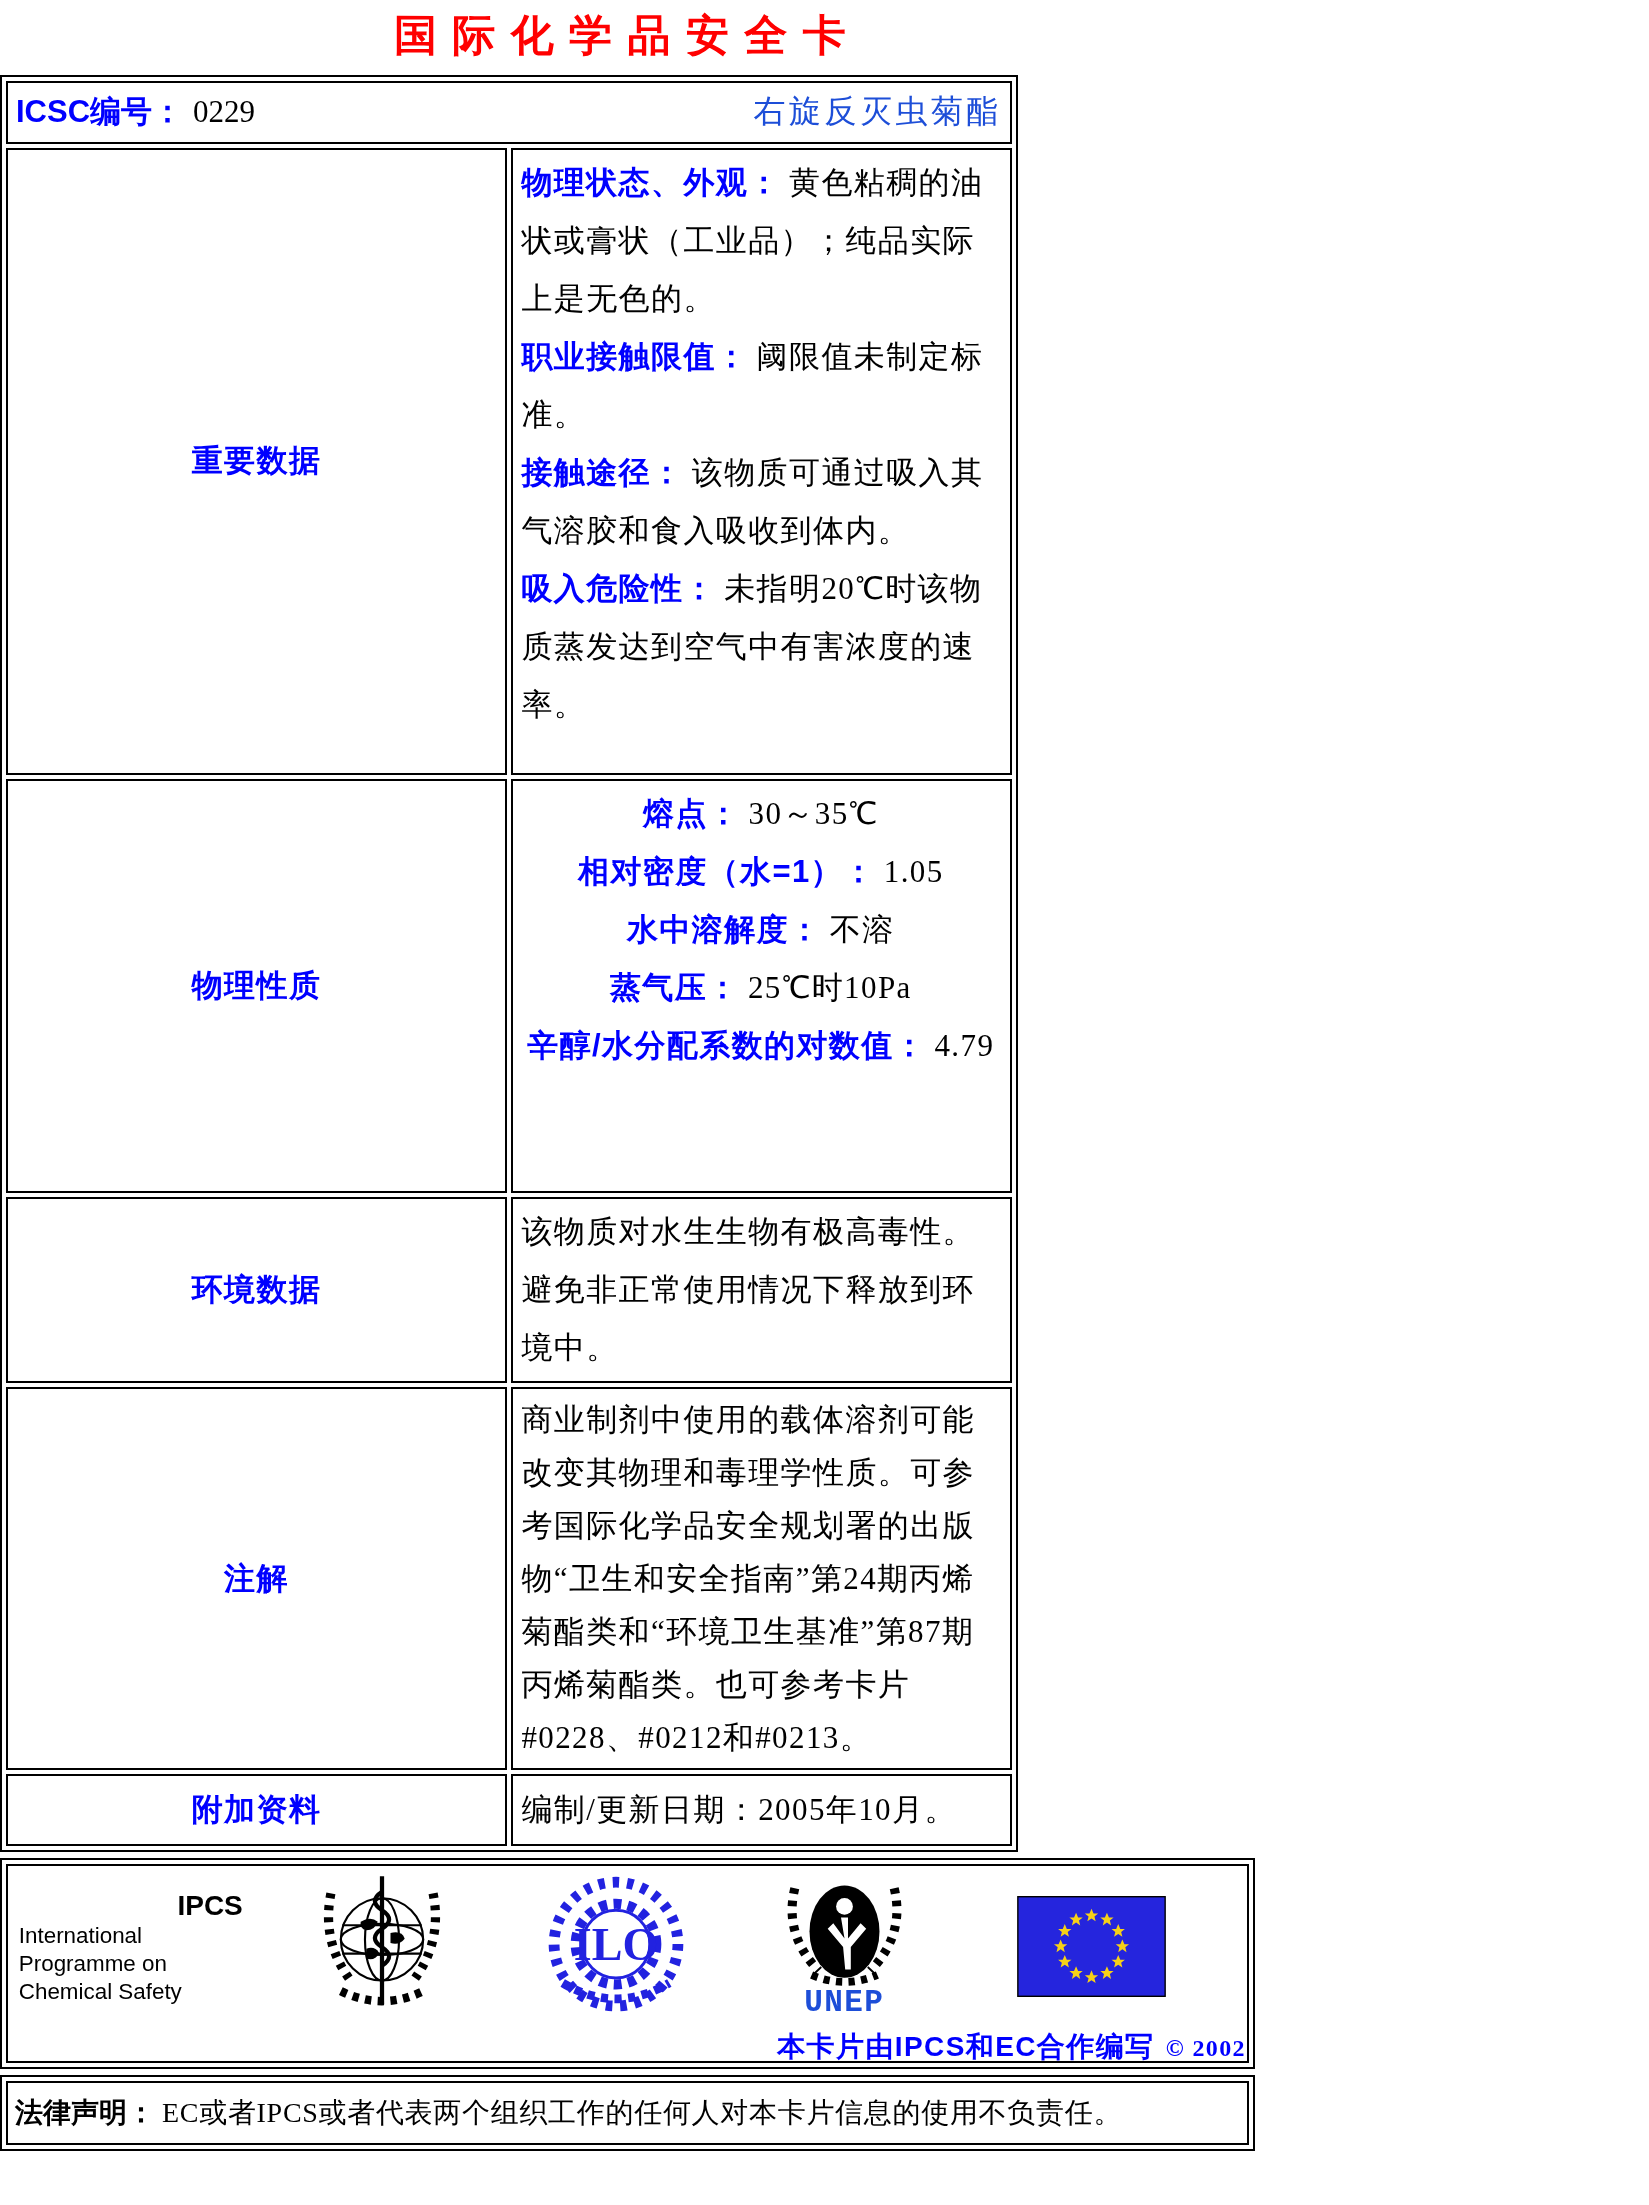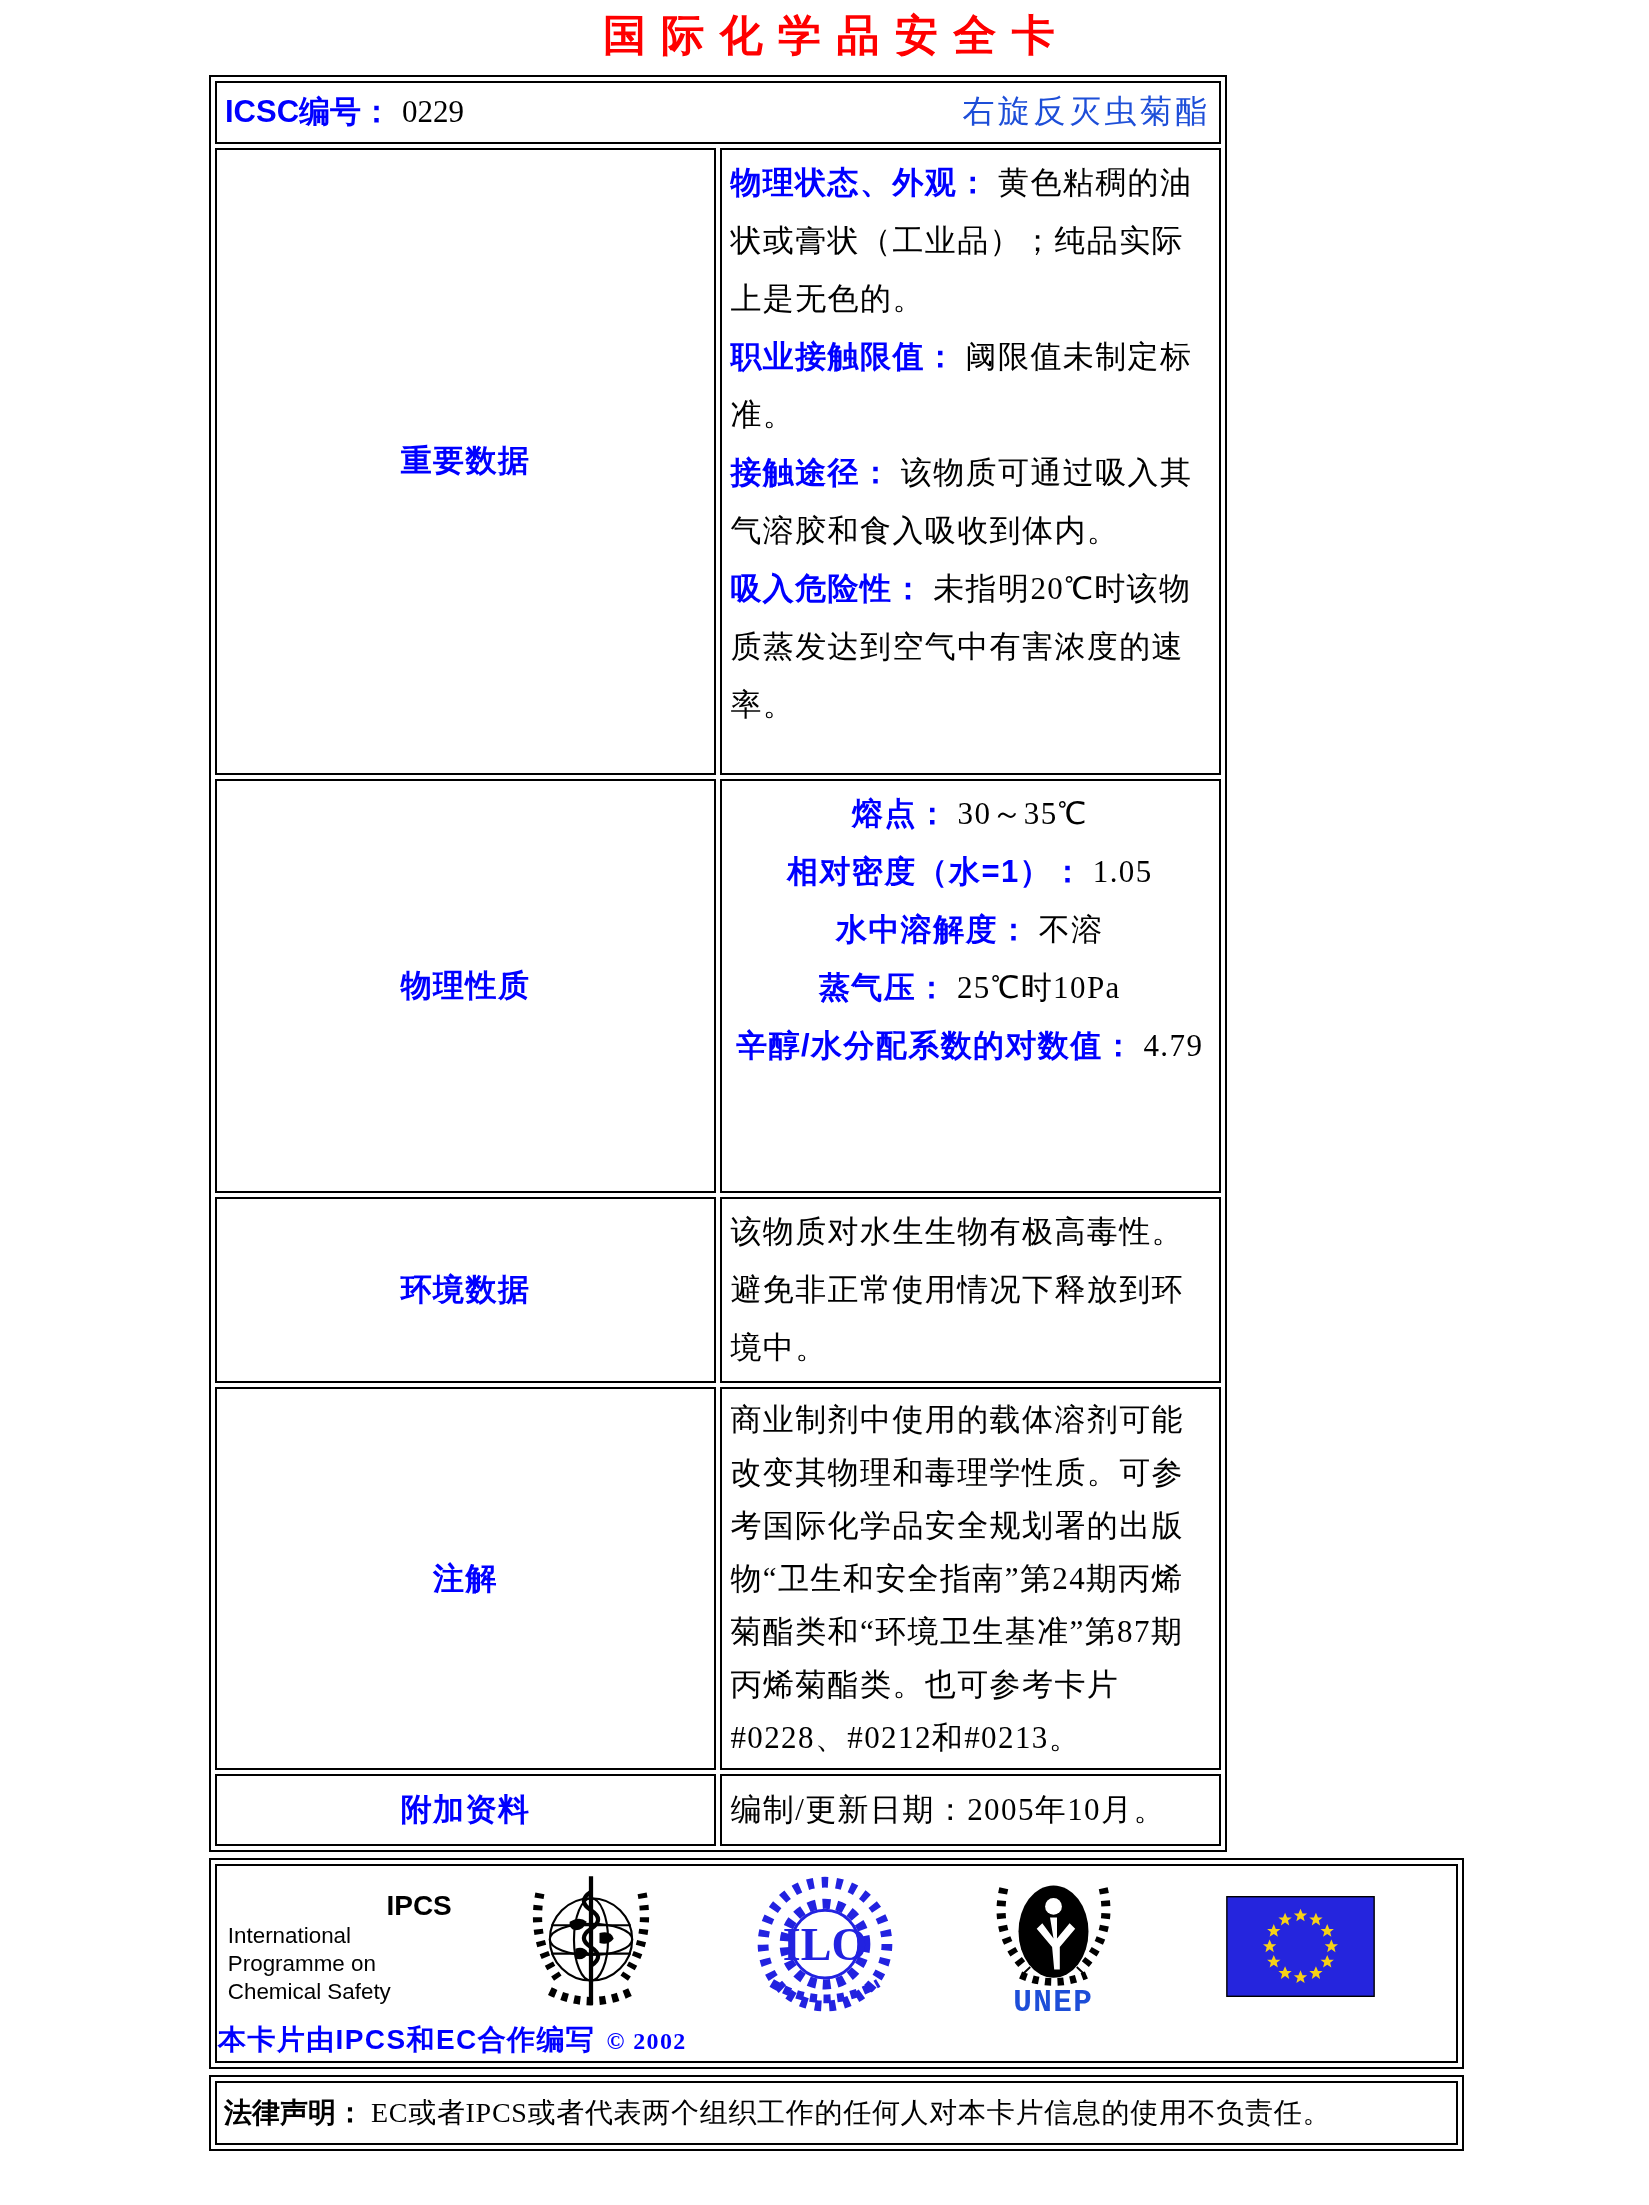--- a/index.html
+++ b/index.html
@@ -1,21 +1,21 @@
 <!DOCTYPE html>
 <html style="font-size:11.2px"><head>
 <meta charset="utf-8">
 <style>
   html, body {
     margin: 0; padding: 0;
     background: #ffffff;
     width: 1650px; height: 2205px;
     font-family: "Liberation Serif", serif;
   }
-  .container { width: 1255px; margin-left: 209px; }
+  .container { width: 1255px; }
 
   .page-title {
     text-align: center;
     color: #ff0000;
     font-family: "Liberation Serif", serif;
     font-weight: bold;
     font-size: 43px;
     letter-spacing: 15.4px;
     padding: 7px 0 9.8px 0;
   }
@@ -89,25 +89,25 @@
   .logo-who  { margin-left: 67px; }
   .logo-ilo  { margin-left: 90px; }
   .logo-unep { margin-left: 83px; text-align: center; }
   .logo-eu   { margin-left: 99px; }
   .unep-caption {
     font-family: Liberation Mono, monospace; font-weight: bold;
     font-size: 31px; letter-spacing: 1.4px; color: #1d4ed8; line-height: 1;
     margin-top: -4.2px;
   }
   .coop-line {
-    text-align: left;
+    text-align: right;
     color: #0000ff;
     font-family: "Liberation Sans", sans-serif;
     font-weight: bold; font-size: 28px; letter-spacing: 1.4px;
-    height: 36px; line-height: 32px;
+    height: 36px; line-height: 45px;
   }
   .coop-copyright { font-size: 24px; margin-left: 11.2px; font-family: "Liberation Serif", serif; }
 
   .legal-cell { height: 60px; vertical-align: middle; padding: 0 7px; }
   .legal-label {
     color: #000; font-family: "Liberation Sans", sans-serif;
     font-weight: bold; font-size: 28px; margin-right: 7px;
   }
   .legal-text { color: #000; font-size: 28px; letter-spacing: 0.7px; }
 </style>

